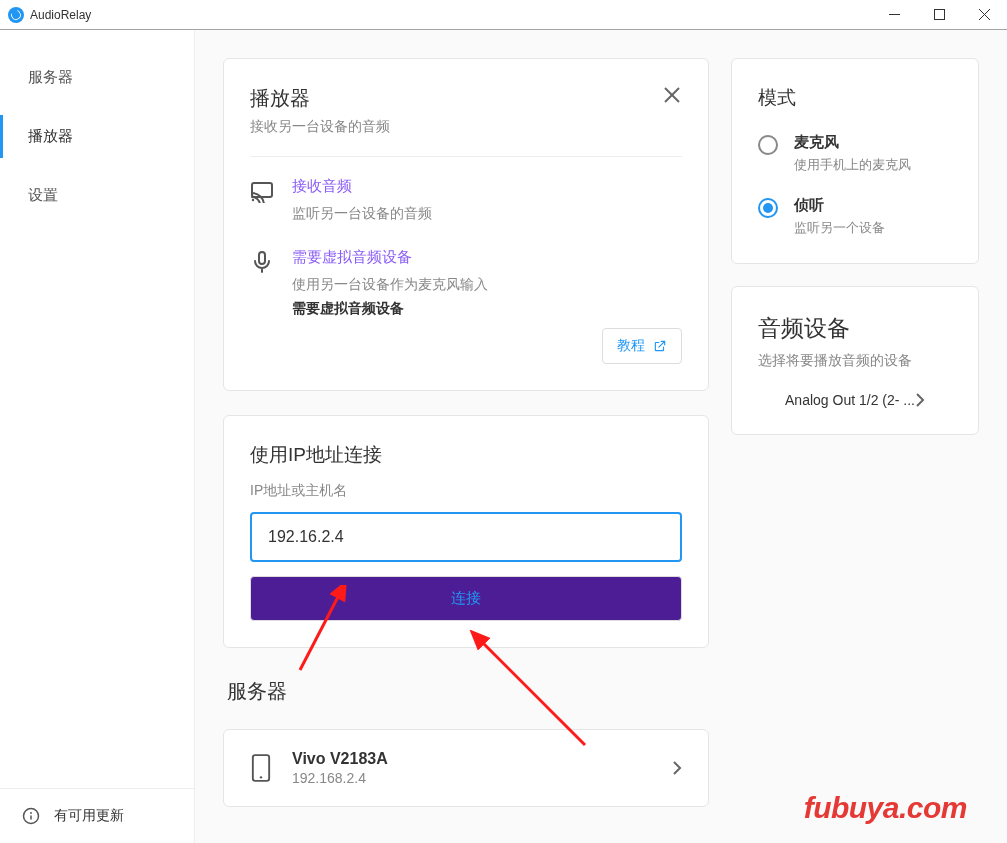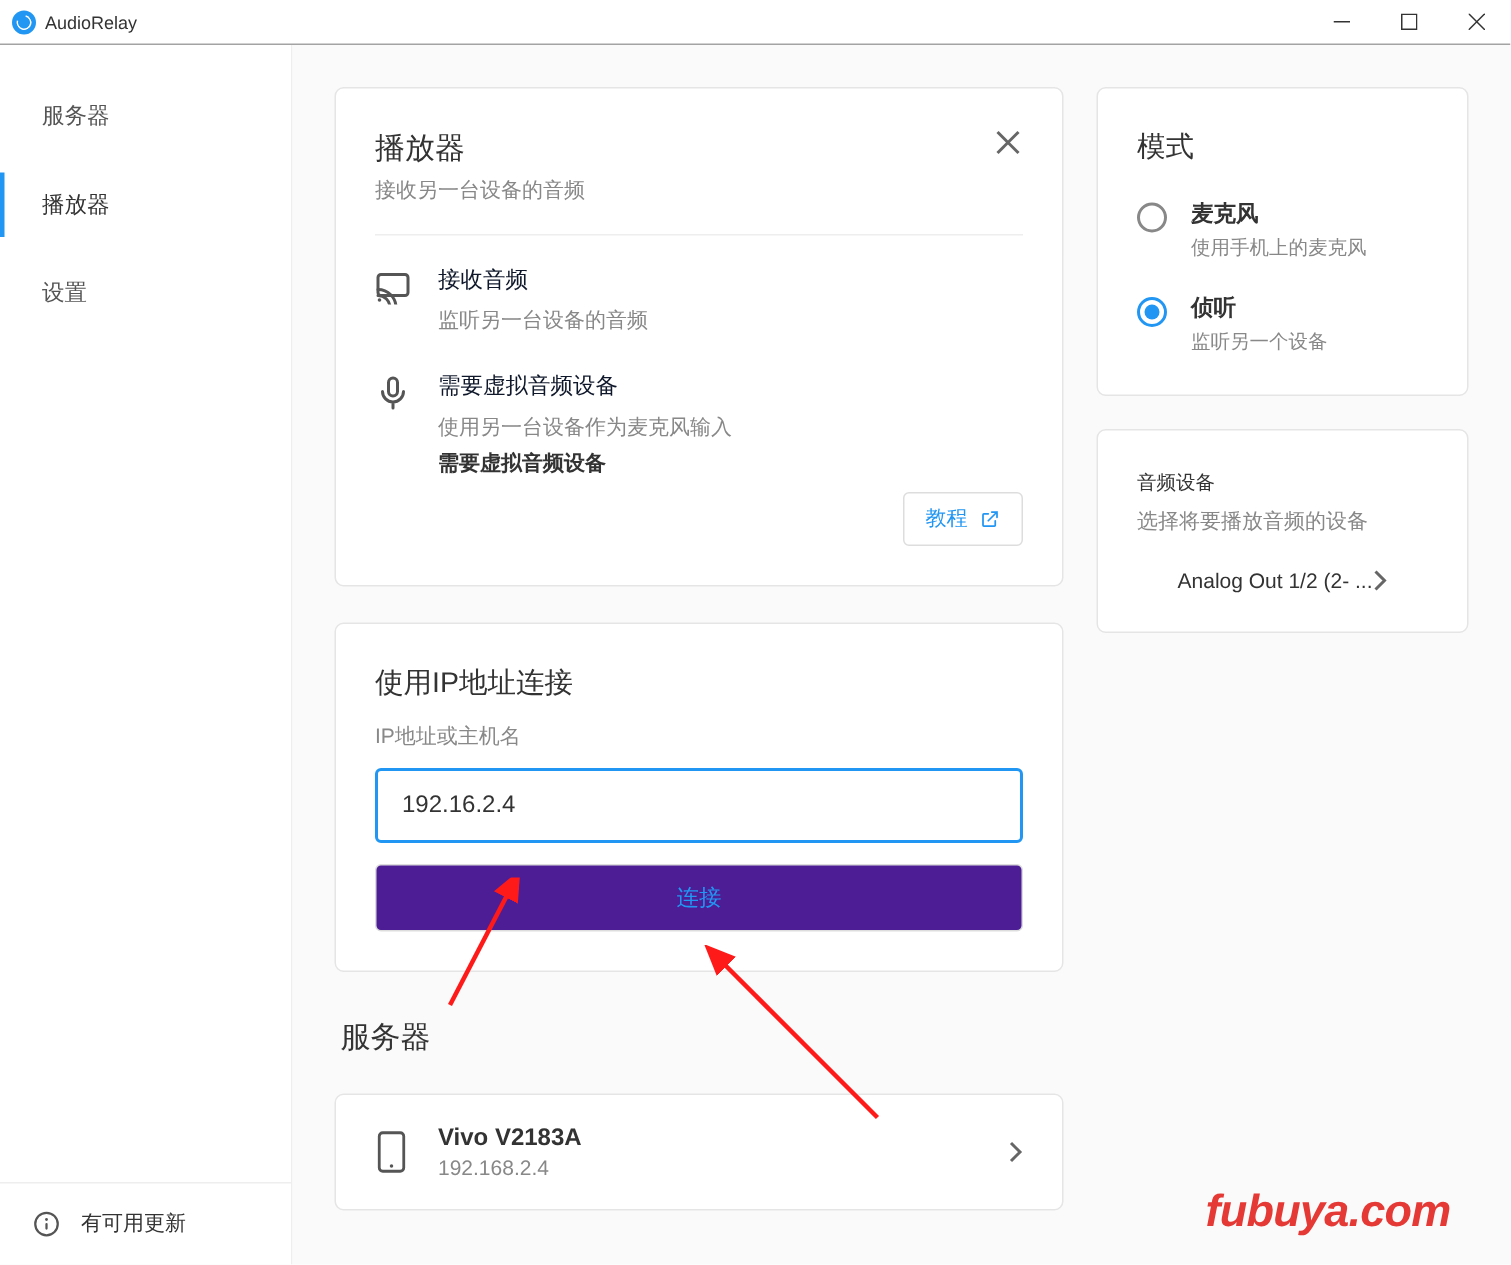--- a/index.html
+++ b/index.html
@@ -24,21 +24,21 @@
 .col-side { width: 248px; display: flex; flex-direction: column; gap: 22px; }
 .card { background: #fff; border: 1px solid #e5e5e5; border-radius: 6px; padding: 26px 26px; }
 .card-header { display: flex; justify-content: space-between; align-items: flex-start; }
 .card-title { font-size: 20px; color: #333; margin-bottom: 6px; }
 .card-sub { font-size: 14px; color: #888; }
 .close-x { width: 20px; height: 20px; cursor: pointer; color: #666; }
 .divider { border: none; border-top: 1px solid #eee; margin: 20px 0; }
 .option-row { display: flex; gap: 18px; margin-bottom: 24px; }
 .option-icon { width: 24px; height: 24px; color: #555; flex-shrink: 0; margin-top: 2px; }
 .option-text { flex: 1; }
-.opt-title { font-size: 15px; color: #0f172a; margin-bottom: 6px; }
+.opt-title { font-size: 15px; color: #8b5cf6; margin-bottom: 6px; }
 .opt-desc { font-size: 14px; color: #888; line-height: 1.6; }
 .opt-warn { font-size: 14px; color: #333; font-weight: 600; margin-top: 4px; }
 .tutorial-row { display: flex; justify-content: flex-end; margin-top: 10px; }
 .tutorial-btn { border: 1px solid #ddd; border-radius: 4px; padding: 8px 14px; font-size: 14px; color: #2196f3; display: flex; align-items: center; gap: 8px; cursor: pointer; background: #fff; }
 .field-label { font-size: 14px; color: #888; margin: 14px 0 12px; }
 .ip-input { width: 100%; border: 2px solid #2196f3; border-radius: 4px; padding: 14px 16px; font-size: 16px; color: #333; outline: none; }
 .connect-btn { width: 100%; border: 1px solid #ddd; border-radius: 4px; padding: 12px; margin-top: 14px; background: #4c1d95; color: #2196f3; font-size: 15px; cursor: pointer; }
 .section-heading { font-size: 20px; color: #333; margin: 6px 0 0 4px; }
 .server-row { display: flex; align-items: center; gap: 20px; cursor: pointer; }
 .server-icon { width: 22px; height: 28px; color: #555; }
@@ -186,21 +186,21 @@
         <div class="mode-opt">
           <span class="radio checked"></span>
           <div class="mode-text">
             <div class="mt-title">侦听</div>
             <div class="mt-desc">监听另一个设备</div>
           </div>
         </div>
       </div>
 
       <div class="card">
-        <div class="card-title" style="font-size:13px">音频设备</div>
+        <div class="card-title" style="font-size:23px">音频设备</div>
         <div class="card-sub" style="margin-top:8px">选择将要播放音频的设备</div>
         <div class="device-row">
           <span>Analog Out 1/2 (2- ...</span>
           <svg class="chevron" width="10" height="16" viewBox="0 0 10 16">
               <path d="M2 2 L8 8 L2 14" fill="none" stroke="#666" stroke-width="2"></path>
             </svg>
         </div>
       </div>
     </div>
 

